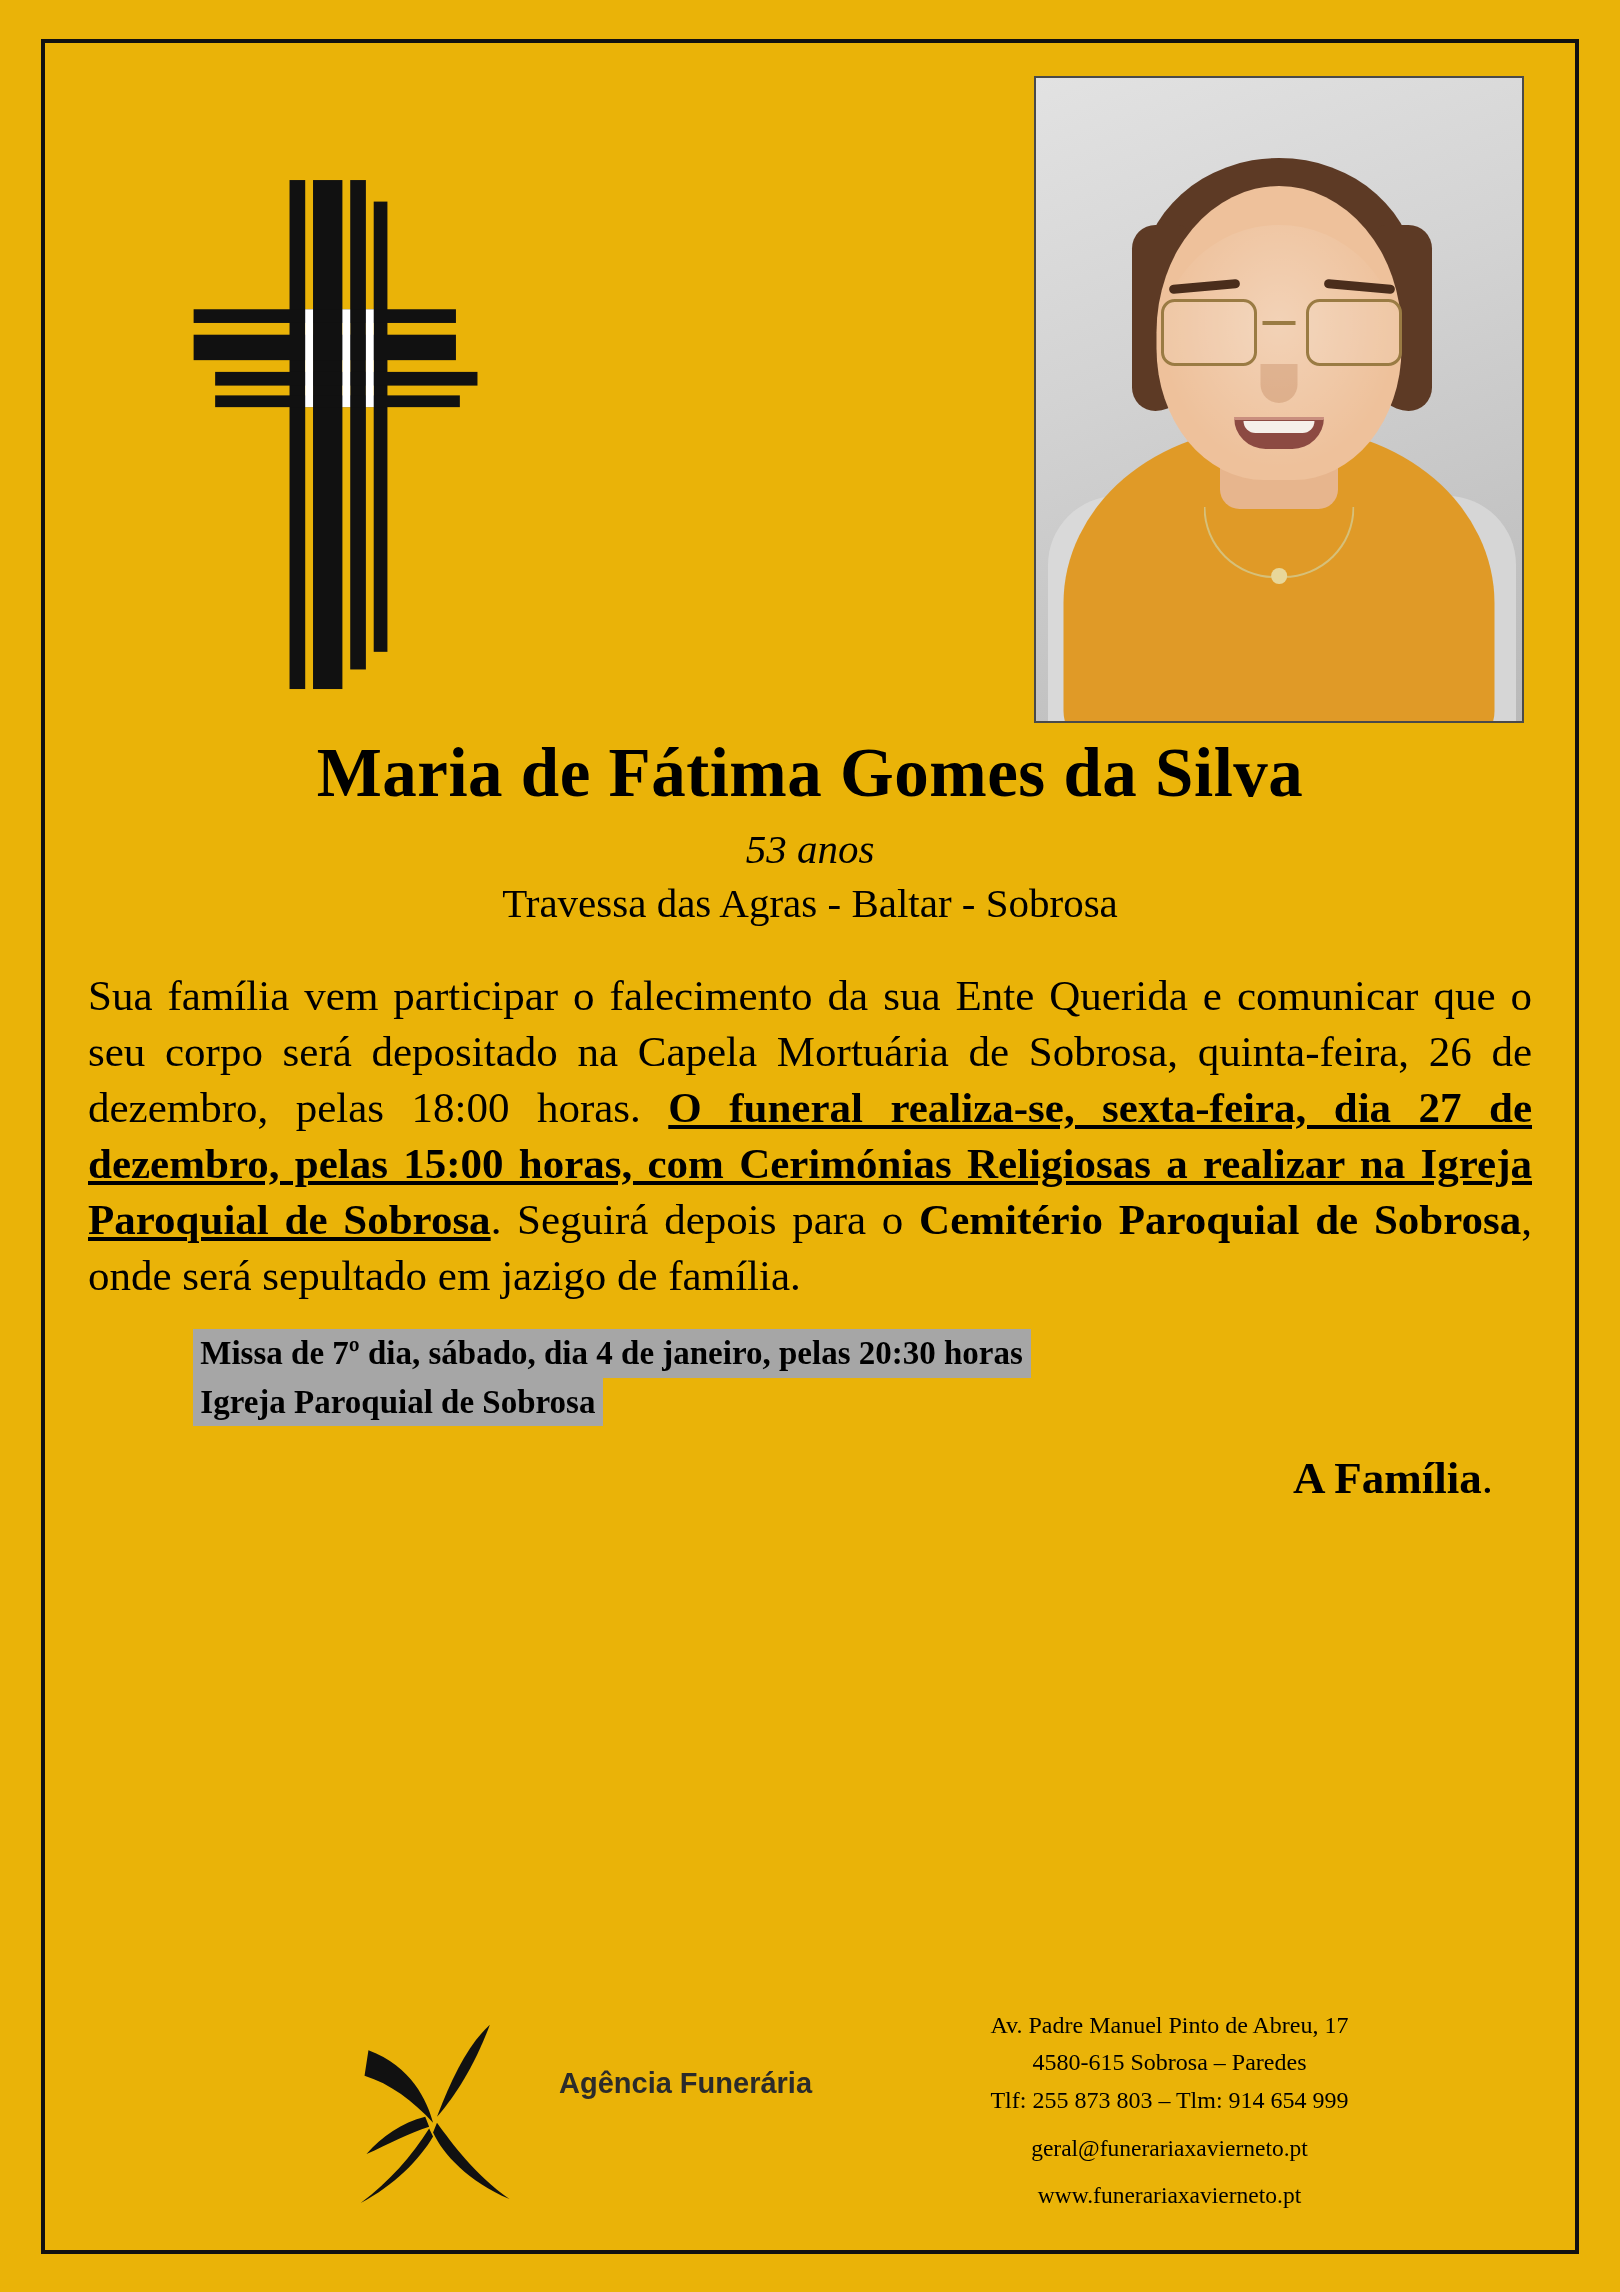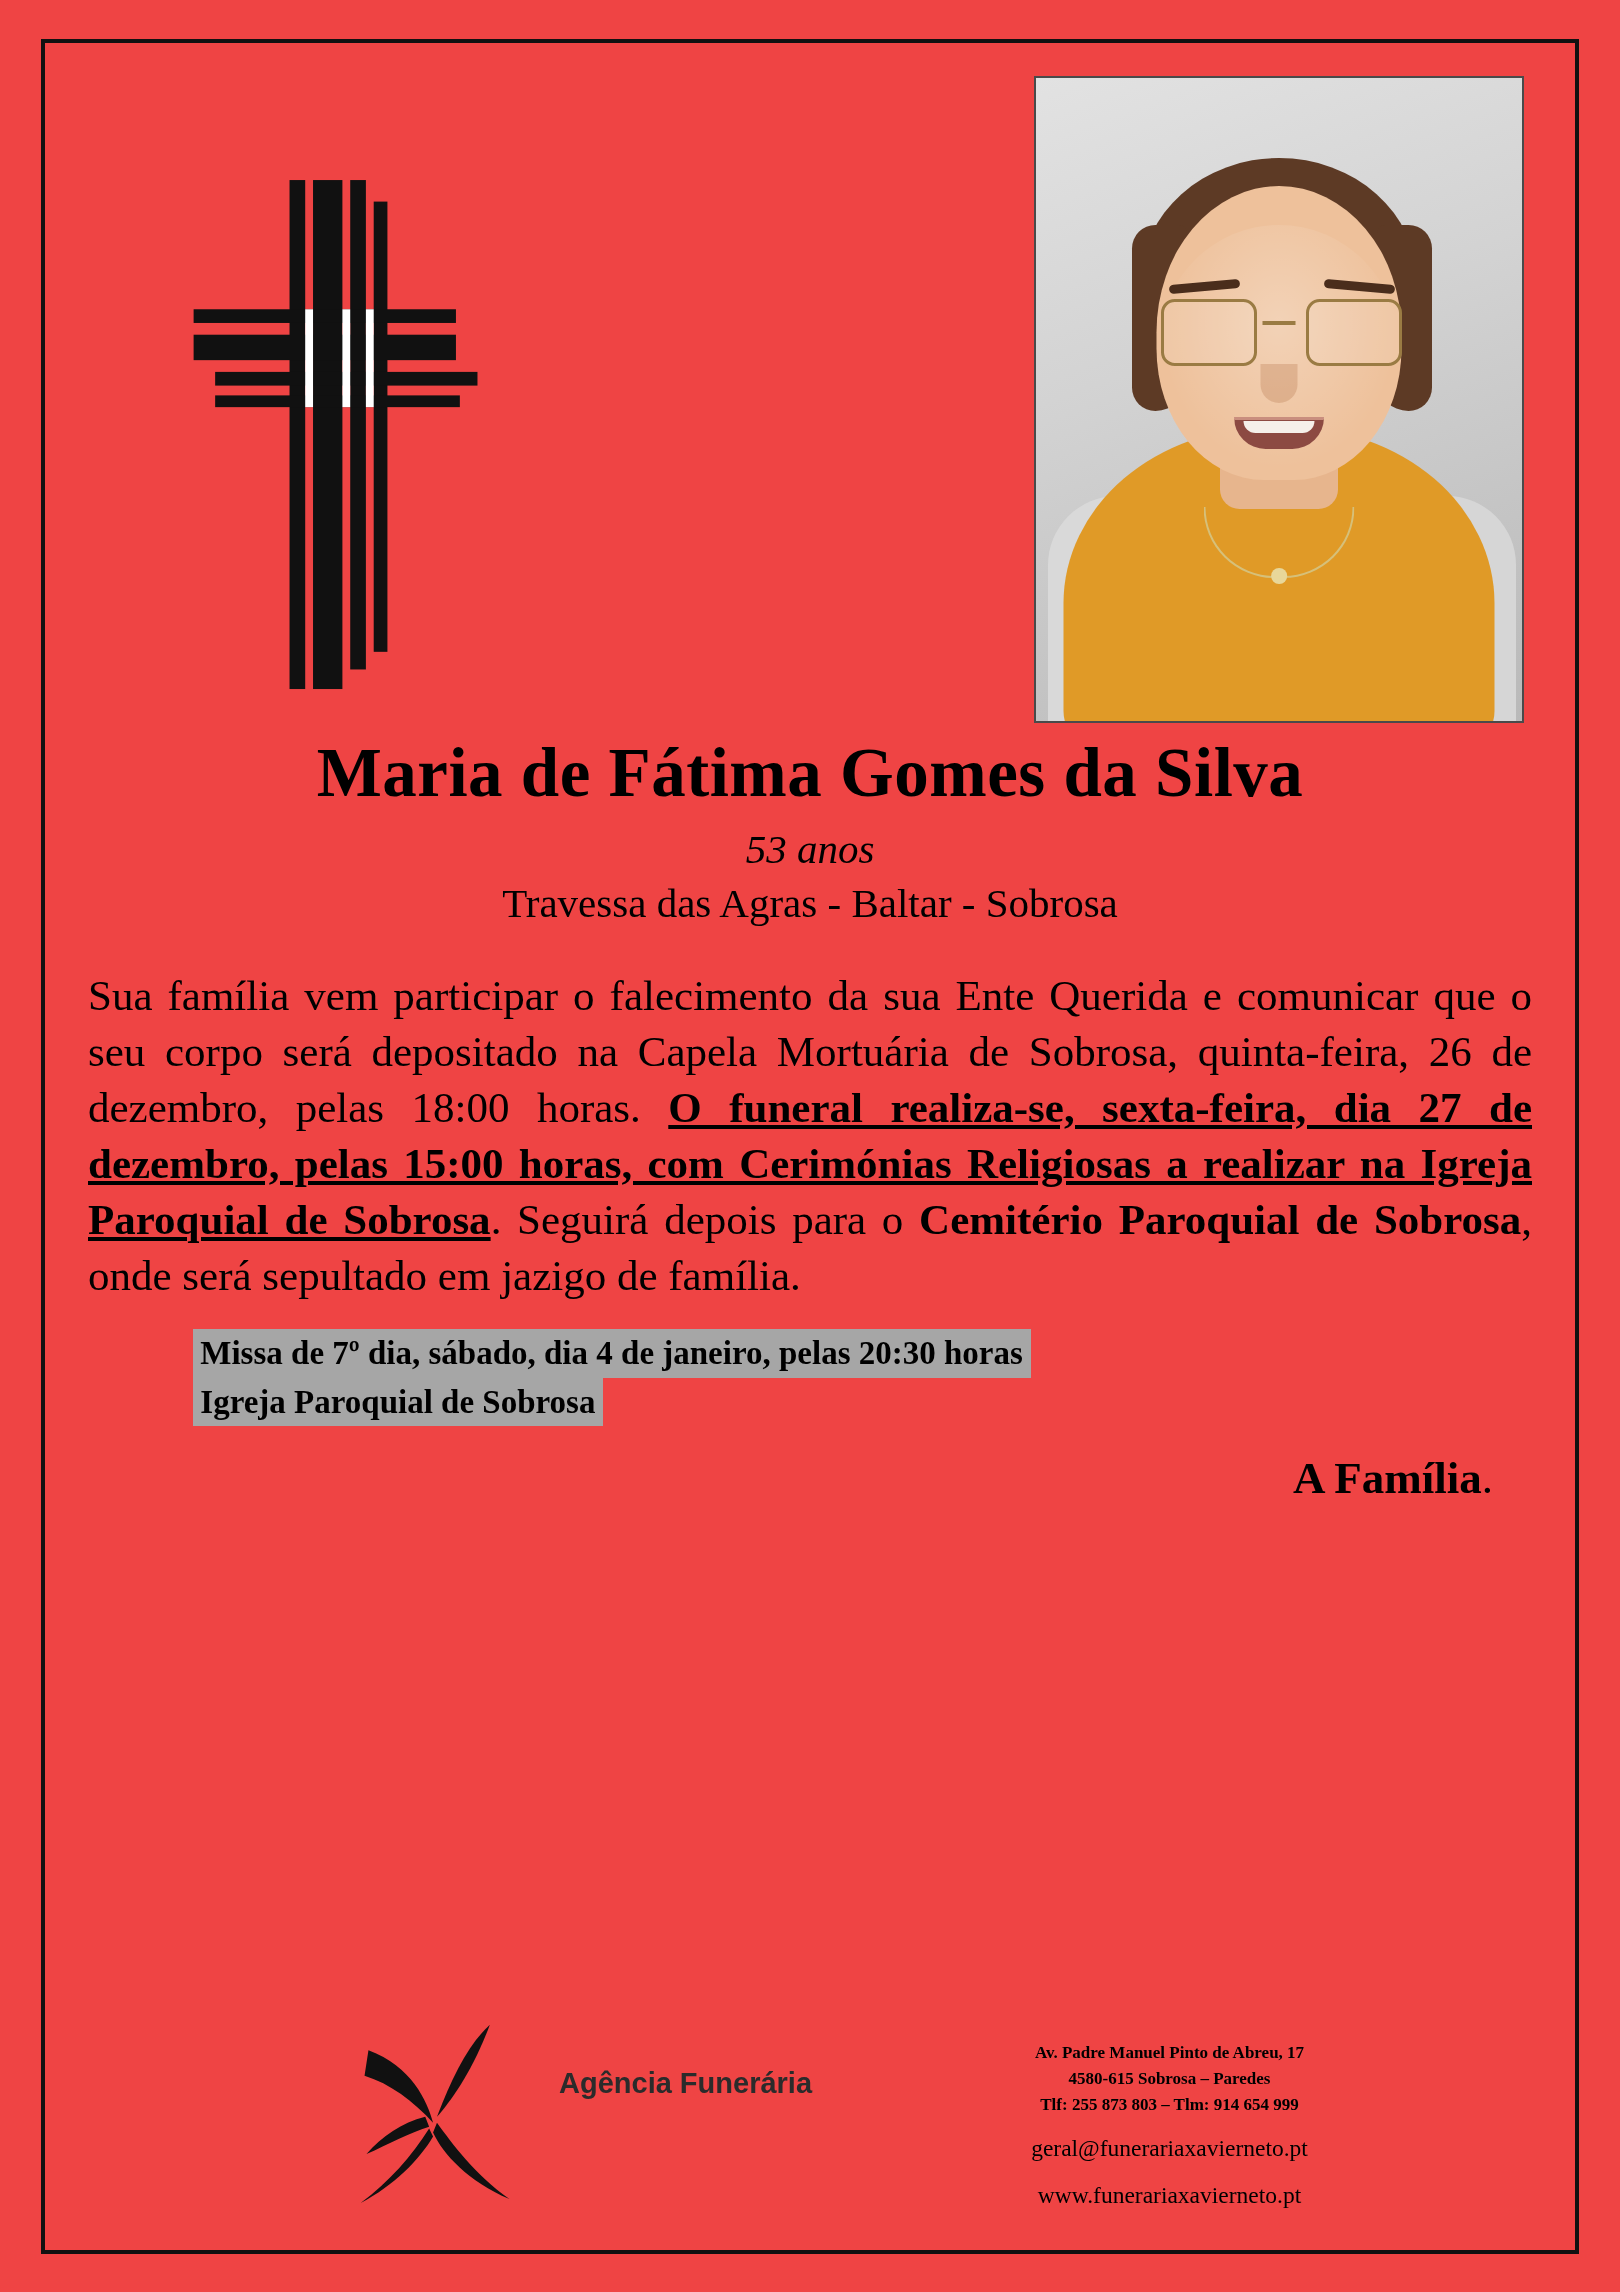--- a/index.html
+++ b/index.html
@@ -11,21 +11,21 @@
     width: 1620px;
     height: 2293px;
     font-family: "Liberation Serif", serif;
     color: #000000;
     overflow: hidden;
   }
   .page {
     position: relative;
     width: 1620px;
     height: 2293px;
-    background: #ef4444;
+    background: #eab308;
     box-sizing: border-box;
     padding: 39px 41px;
   }
   .frame {
     position: relative;
     width: 100%;
     height: 100%;
     border: 4.9px solid #111111;
     box-sizing: border-box;
     padding: 25.5px 43px 17.6px 43px;
@@ -295,22 +295,22 @@
   }
   .contact {
     position: absolute;
     right: 88px;
     bottom: 23.5px;
     width: 549px;
     text-align: center;
     font-family: "Liberation Serif", serif;
   }
   .contact .c-bold {
-    font-weight: bold;
-    font-size: 17px;
+    font-weight: normal;
+    font-size: 24px;
     line-height: 1.55;
   }
   .contact .c-small {
     font-size: 23.5px;
     line-height: 1.5;
     margin-top: 11.8px;
   }
 </style>
 </head>
 <body>

